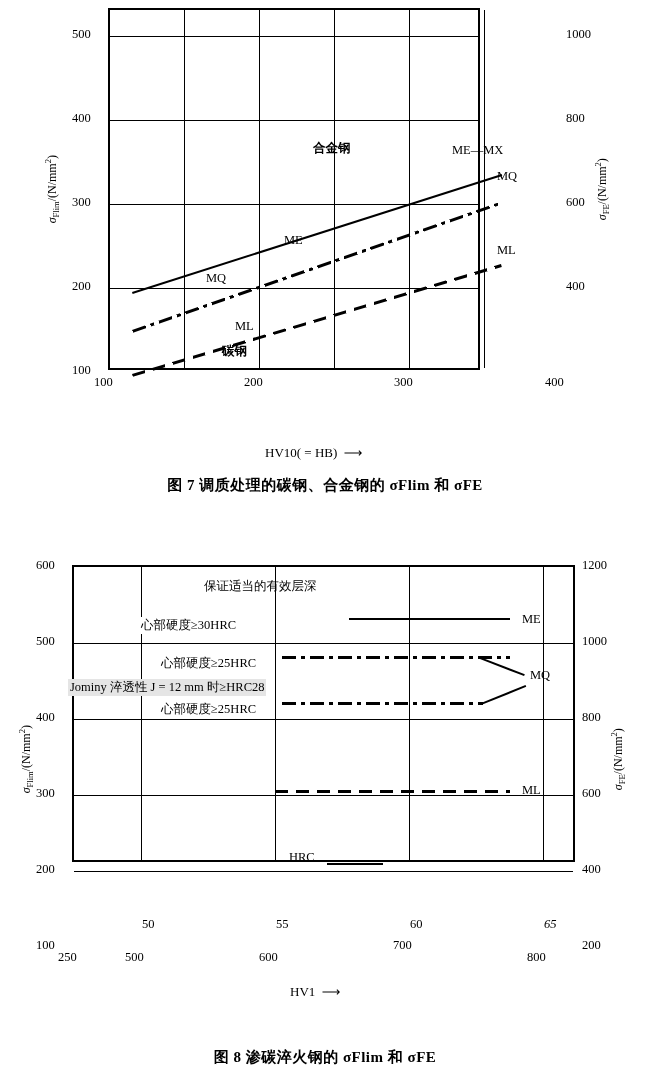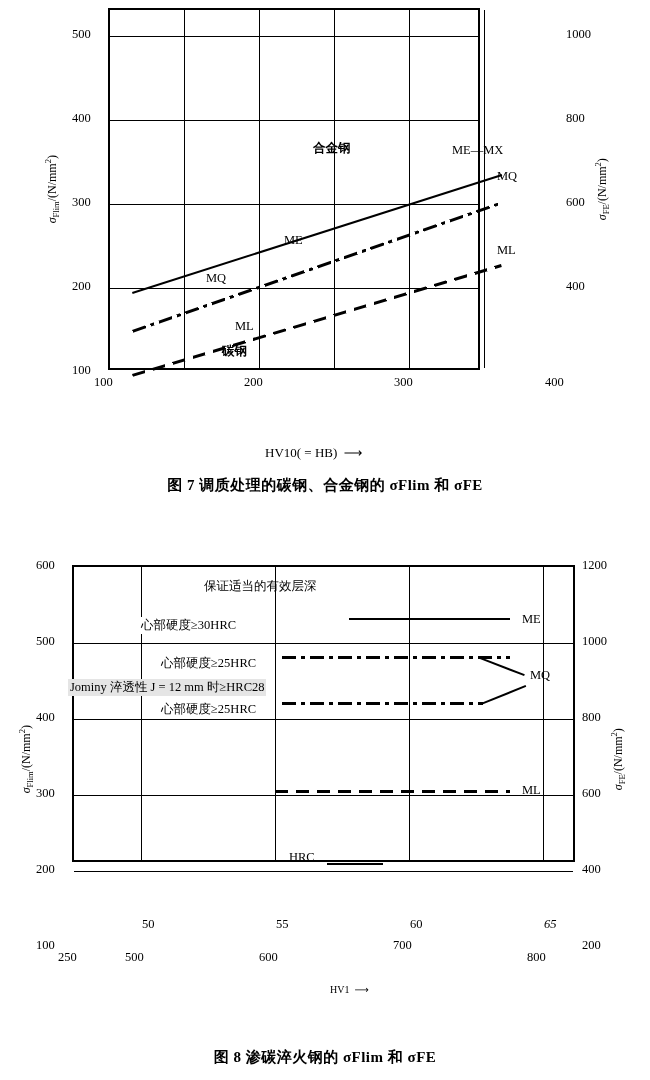--- a/index.html
+++ b/index.html
@@ -153,19 +153,19 @@
   <div class="axnum" style="left:259px;top:950px;">600</div>
   <div class="axnum" style="left:393px;top:938px;">700</div>
   <div class="axnum" style="left:527px;top:950px;">800</div>
 
   <div style="position:absolute;left:-34px;top:750px;width:120px;text-align:center;transform:rotate(-90deg);font-size:12px;white-space:nowrap;">
     <span style="font-style:italic;">σ</span><sub>Flim</sub>/(N/mm<sup>2</sup>)
   </div>
   <div style="position:absolute;left:558px;top:750px;width:120px;text-align:center;transform:rotate(-90deg);font-size:12px;white-space:nowrap;">
     <span style="font-style:italic;">σ</span><sub>FE</sub>/(N/mm<sup>2</sup>)
   </div>
-  <div style="position:absolute;left:290px;top:984px;font-size:10px;white-space:nowrap;margin-left:40px;">
+  <div style="position:absolute;left:290px;top:984px;font-size:13px;white-space:nowrap;">
     <span>HV1</span>
     <span class="arrow">&nbsp;⟶</span>
   </div>
 
   <div class="caption" style="top:1048px;left:0;text-align:center;">图 8   渗碳淬火钢的 σFlim 和 σFE</div>
 </div>
 
 </body></html>

